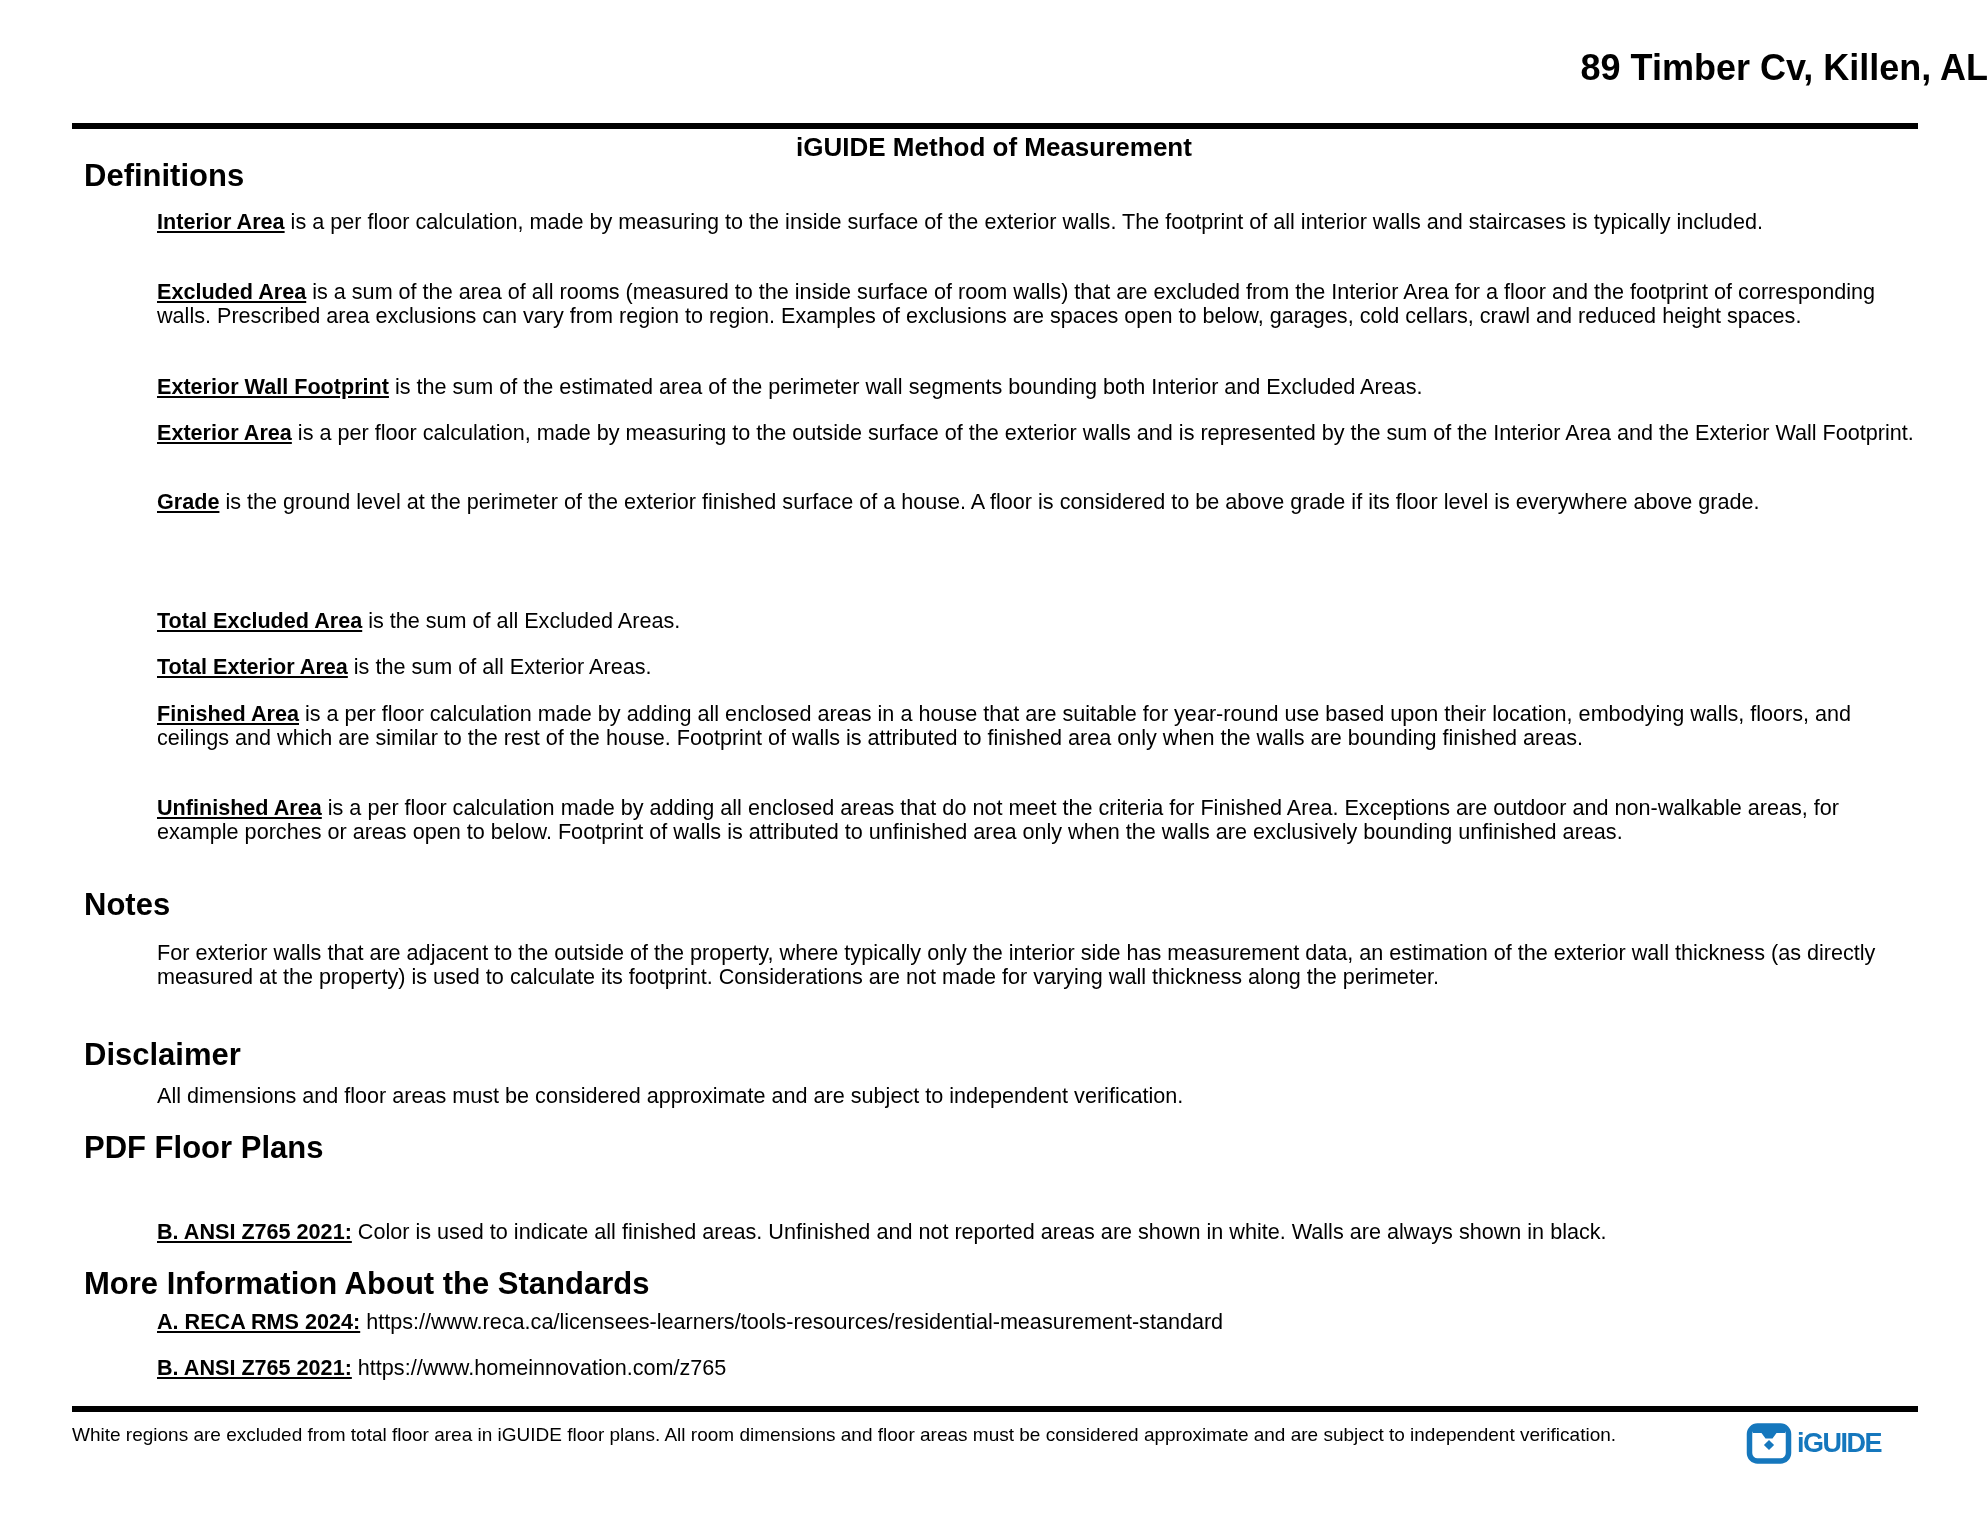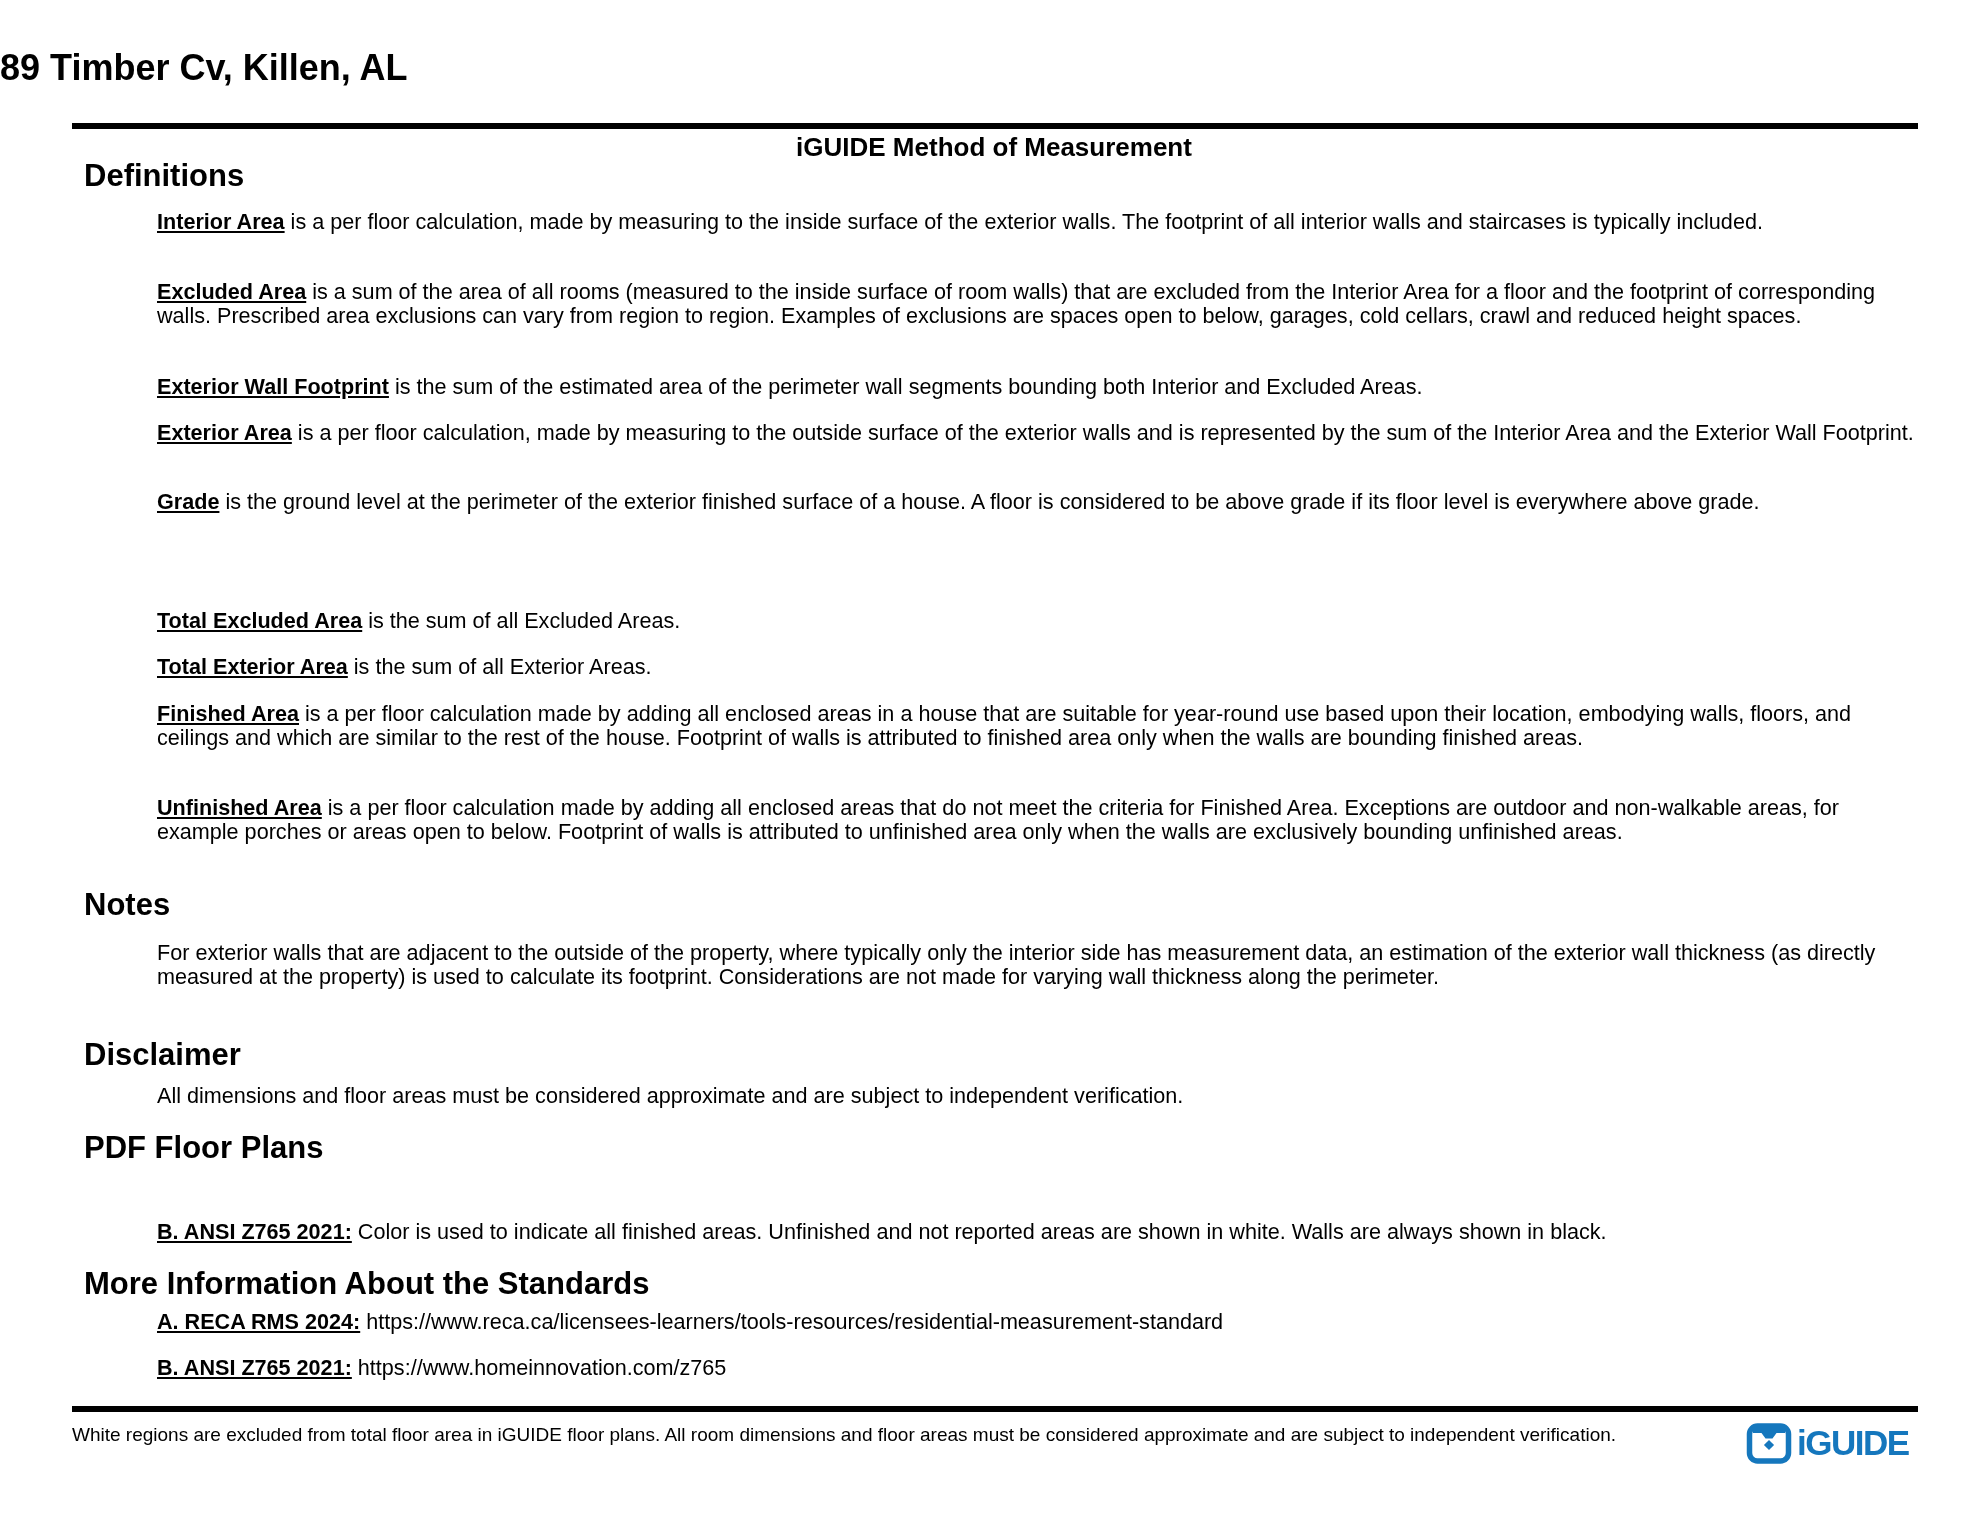--- a/index.html
+++ b/index.html
@@ -7,21 +7,21 @@
     position:relative;
     width:1988px; height:1536px;
     background:#ffffff;
     font-family:"Liberation Sans","DejaVu Sans",sans-serif;
     color:#000;
     overflow:hidden;
     margin:0 auto;
   }
   .title {
     position:absolute; top:50px; left:0; right:0;
-    text-align:left; font-size:36px; font-weight:bold; line-height:1;
+    text-align:right; font-size:36px; font-weight:bold; line-height:1;
   }
   .subtitle {
     position:absolute; top:134px; left:0; right:0;
     text-align:center; font-size:26px; font-weight:bold; line-height:1;
   }
   .rule { position:absolute; left:72px; right:70px; height:6px; background:#000; }
   .rule-top { top:123px; }
   .rule-bottom { top:1406px; }
   .sec {
     position:absolute; left:84px; margin:0;
@@ -34,21 +34,21 @@
   .body-p b { font-weight:bold;text-decoration:underline; }
   .footer-note {
     position:absolute; left:72px; top:1424px;
     font-size:19px; line-height:1.15; width:1560px;
   }
   .logo {
     position:absolute; top:1420px; left:1746px;
     display:flex; align-items:flex-start; gap:5px;
   }
   .logo-word {
-    font-size:35px; font-weight:bold; letter-spacing:-1.5px;
+    font-size:27px; font-weight:bold; letter-spacing:-1.5px;
     line-height:46px; color:#1577BD;
   }
   .logo-icon { display:block; }
 </style>
 </head>
 <body>
 
 <div class="page">
 
   <div class="title">89 Timber Cv, Killen, AL</div>

